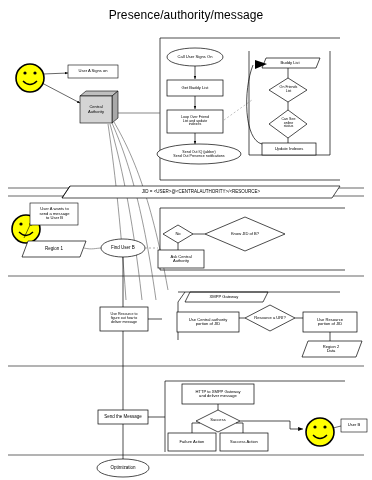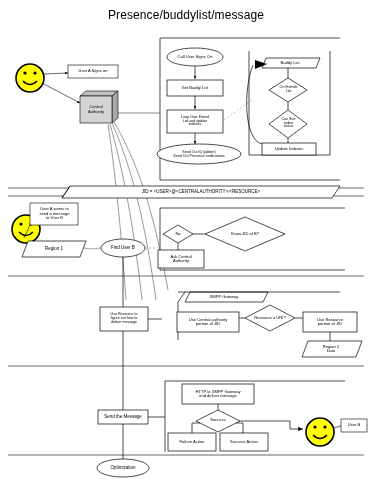--- a/index.html
+++ b/index.html
@@ -46,21 +46,21 @@
     pointer-events: auto;
   }
   .nd.t4 { font-size: 4.1px; }
   .nd.t45 { font-size: 4.5px; }
 </style>
 </head>
 <body>
 
 <div id="page">
 
-  <div class="ttl">Presence/buddylist/message</div>
+  <div class="ttl">Presence/authority/message</div>
 
   <svg id="svg-layer" viewBox="0 0 372 480">
     <defs>
       <marker id="arr" markerWidth="6" markerHeight="6" refX="5" refY="2" orient="auto" markerUnits="strokeWidth">
         <path d="M0,0 L5,2 L0,4 z" fill="#000"></path>
       </marker>
       <marker id="arrbig" markerWidth="8" markerHeight="8" refX="7" refY="3" orient="auto" markerUnits="strokeWidth">
         <path d="M0,0 L7,3 L0,6 z" fill="#000"></path>
       </marker>
     </defs>

